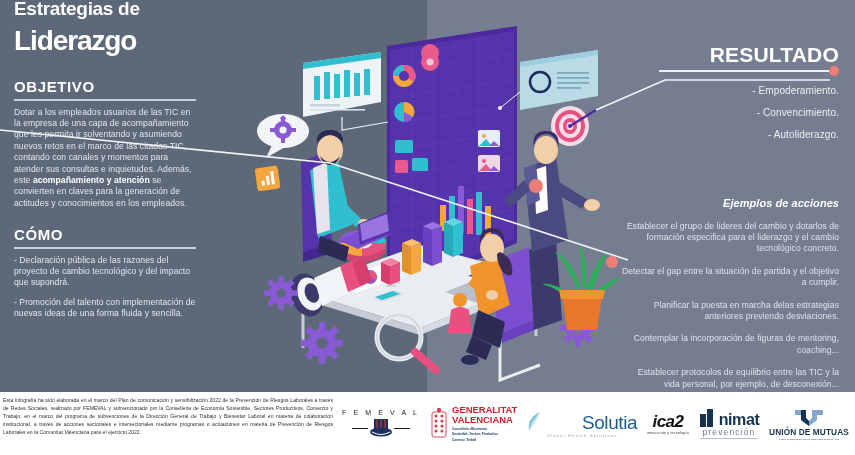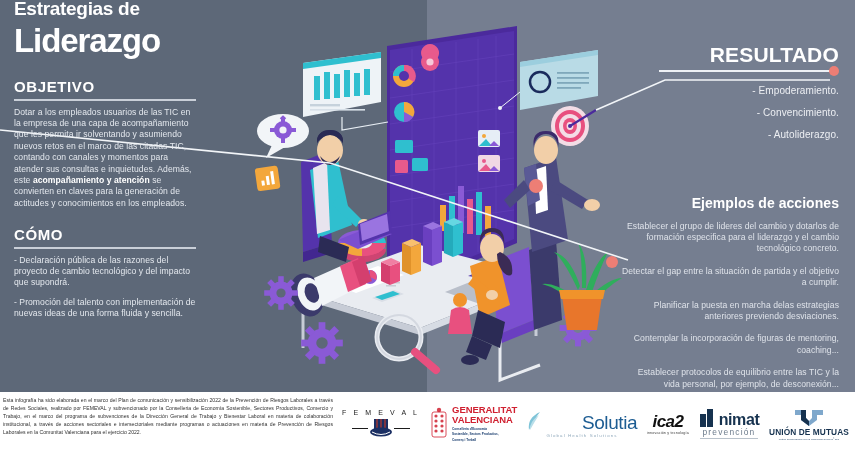--- a/index.html
+++ b/index.html
@@ -24,21 +24,21 @@
   
   .left-col {
     position: absolute; left: 0; top: 0; width: 212px; height: 392px;
     padding: 0 14px; z-index: 30;
   }
   .title-small {
     color: #ffffff; font-size: 19px; font-weight: 700;
     letter-spacing: -0.3px; margin-top: -2px; line-height: 22px;
   }
   .title-big {
-    color: #ffffff; font-size: 33px; font-weight: 700;
+    color: #ffffff; font-size: 28px; font-weight: 700;
     letter-spacing: -1.1px; line-height: 40px; margin-top: 1px;
   }
   .sec-head {
     color: #ffffff; font-size: 15px; font-weight: 700;
     letter-spacing: 0.6px; margin-top: 17px;
   }
   .sec-rule {
     height: 1.5px; background: #c9cfd8; margin-top: 4px; margin-bottom: 6px;
     width: 182px;
   }
@@ -68,22 +68,22 @@
     position: absolute; right: 0px; top: -1px;
     width: 10px; height: 10px; border-radius: 50%;
     background: #ed7e75;
   }
   .res-item {
     color: #edeff3; font-size: 10px; line-height: 14px;
     margin-top: 8px; letter-spacing: 0.1px;
   }
 
   .ej-head {
-    color: #ffffff; font-size: 14px; font-weight: 700;
-    line-height: 12.5px; margin-top: 55px; letter-spacing: 0.05px;
+    color: #ffffff; font-size: 11px; font-weight: 700;
+    line-height: 12.5px; margin-top: 55px; letter-spacing: 0.05px; font-style: italic;
   }
   .ej-item {
     color: #dfe3ea; font-size: 8.6px; line-height: 11.4px;
     margin-top: 11px; letter-spacing: 0.05px;
   }
 
   
   .lines { position: absolute; left: 0; top: 0; width: 855px; height: 392px; z-index: 20; pointer-events: none; }
 
   

